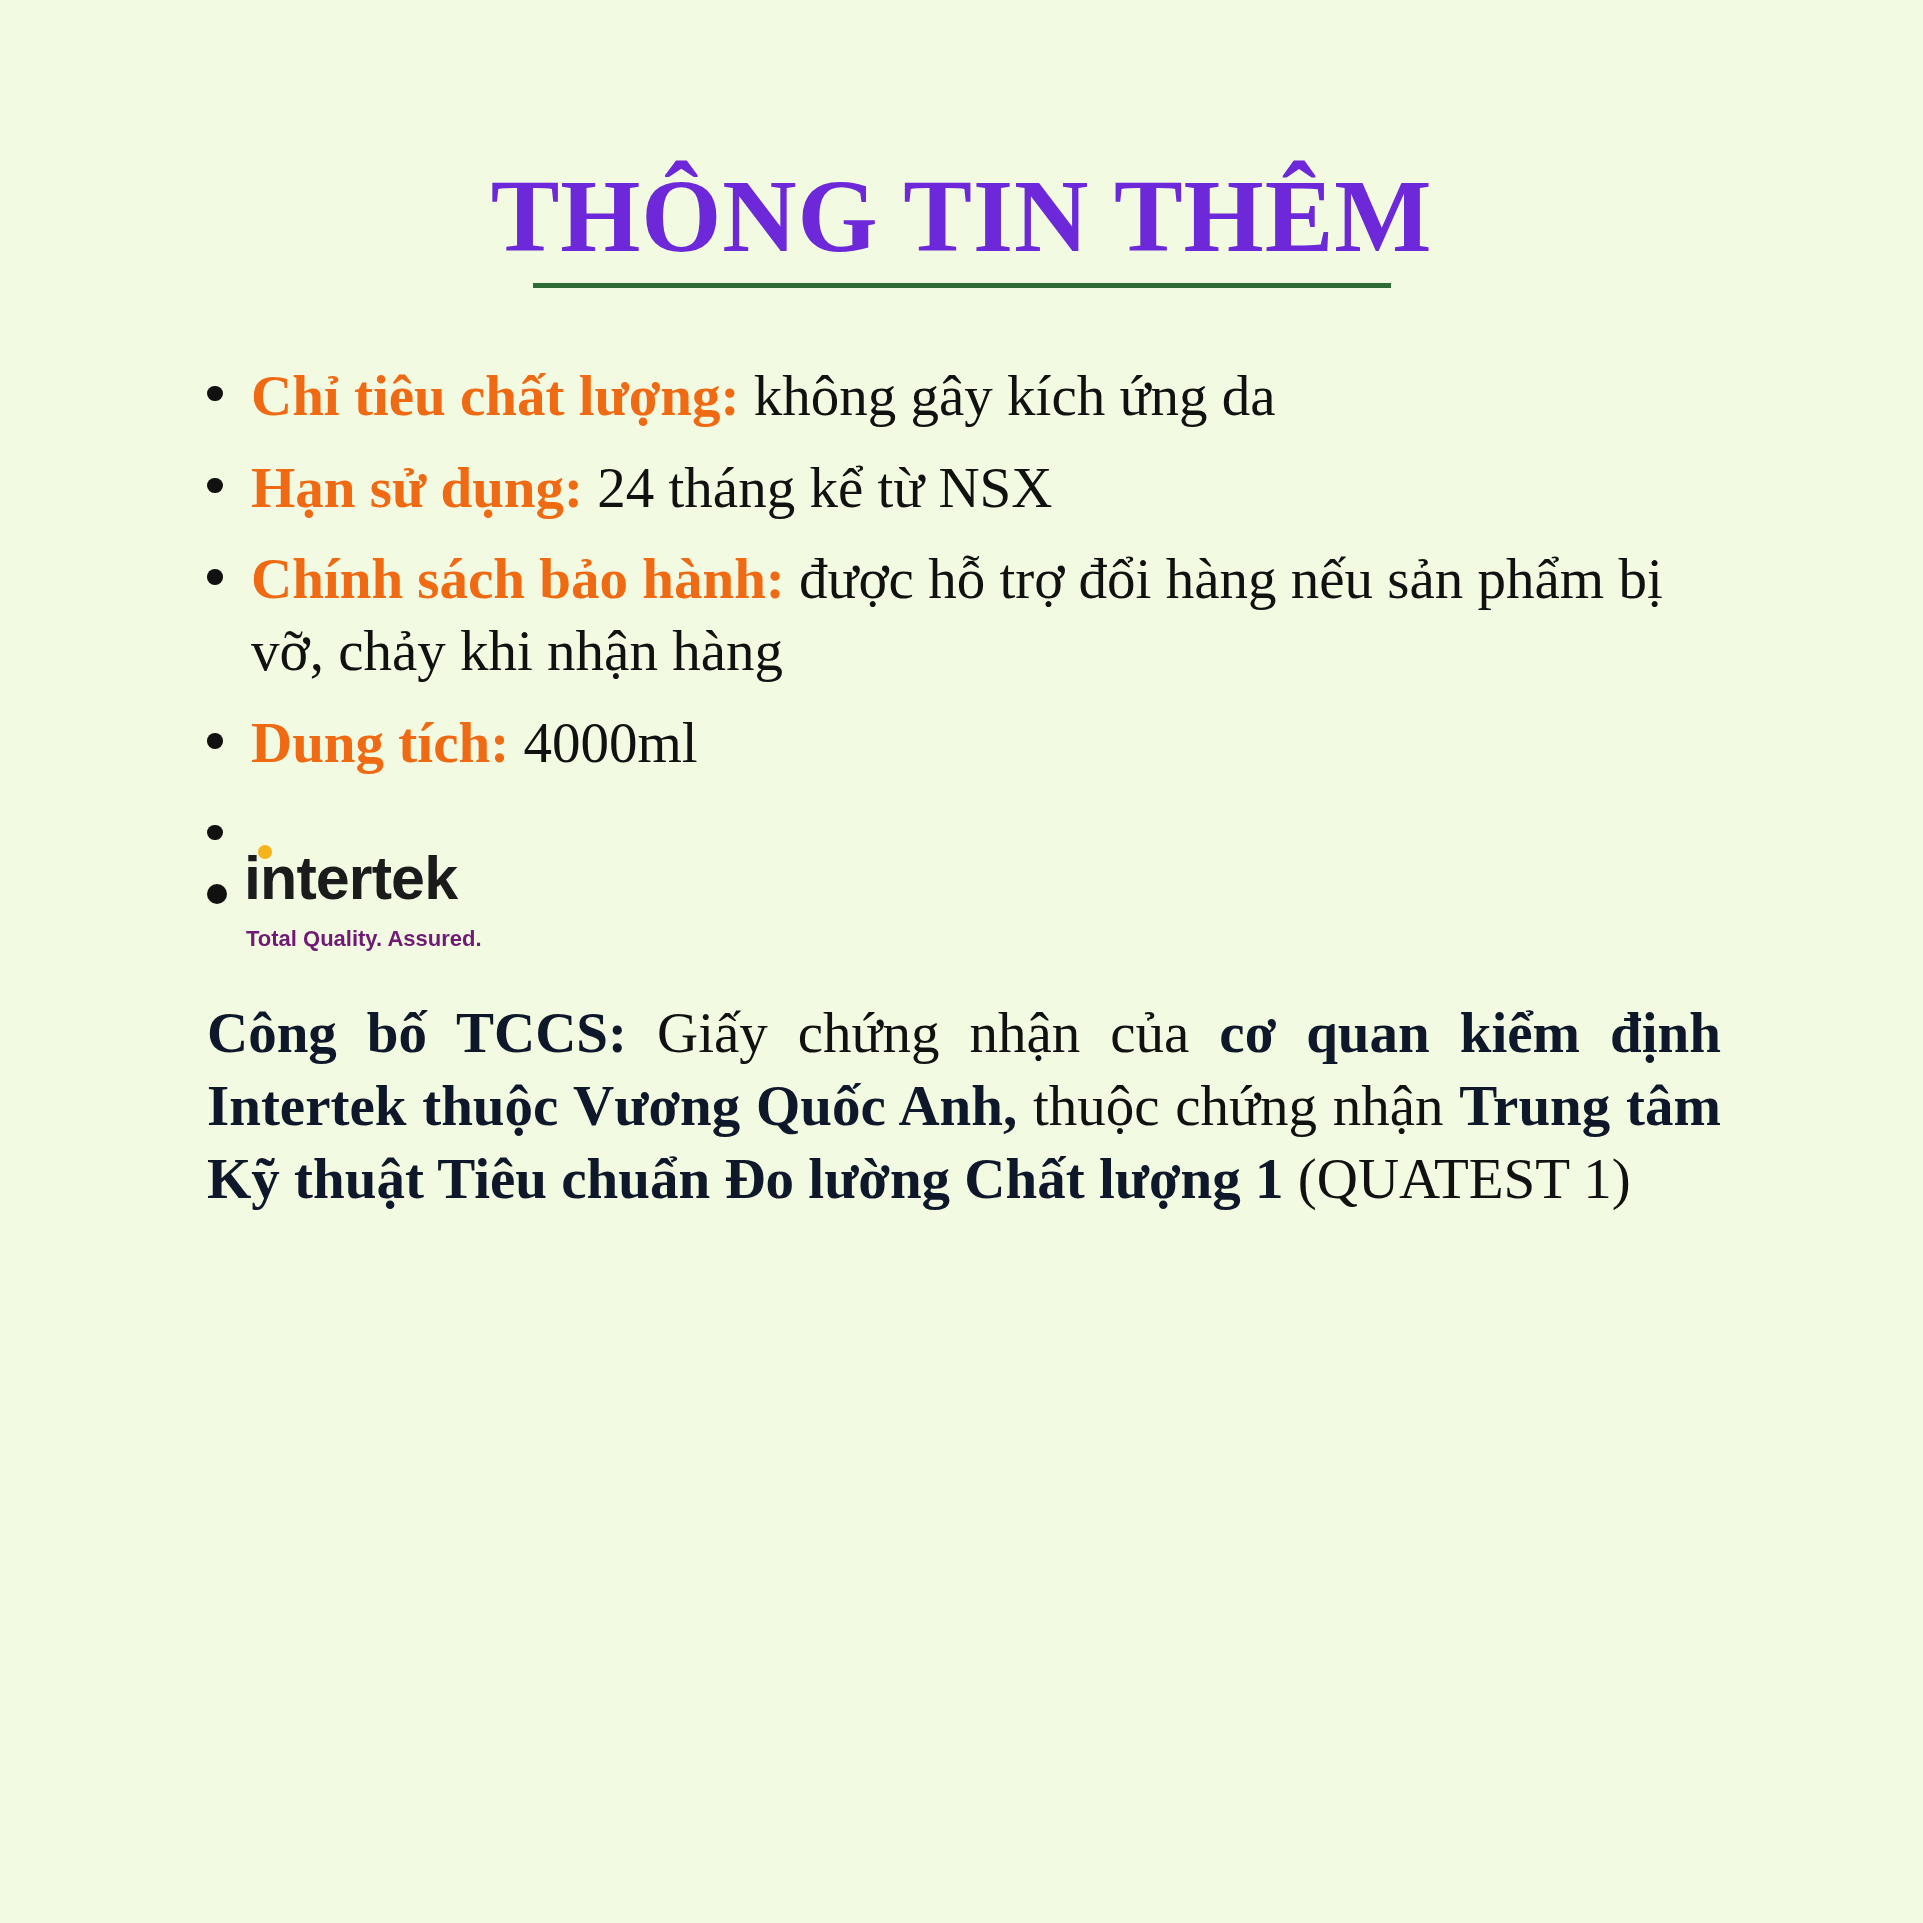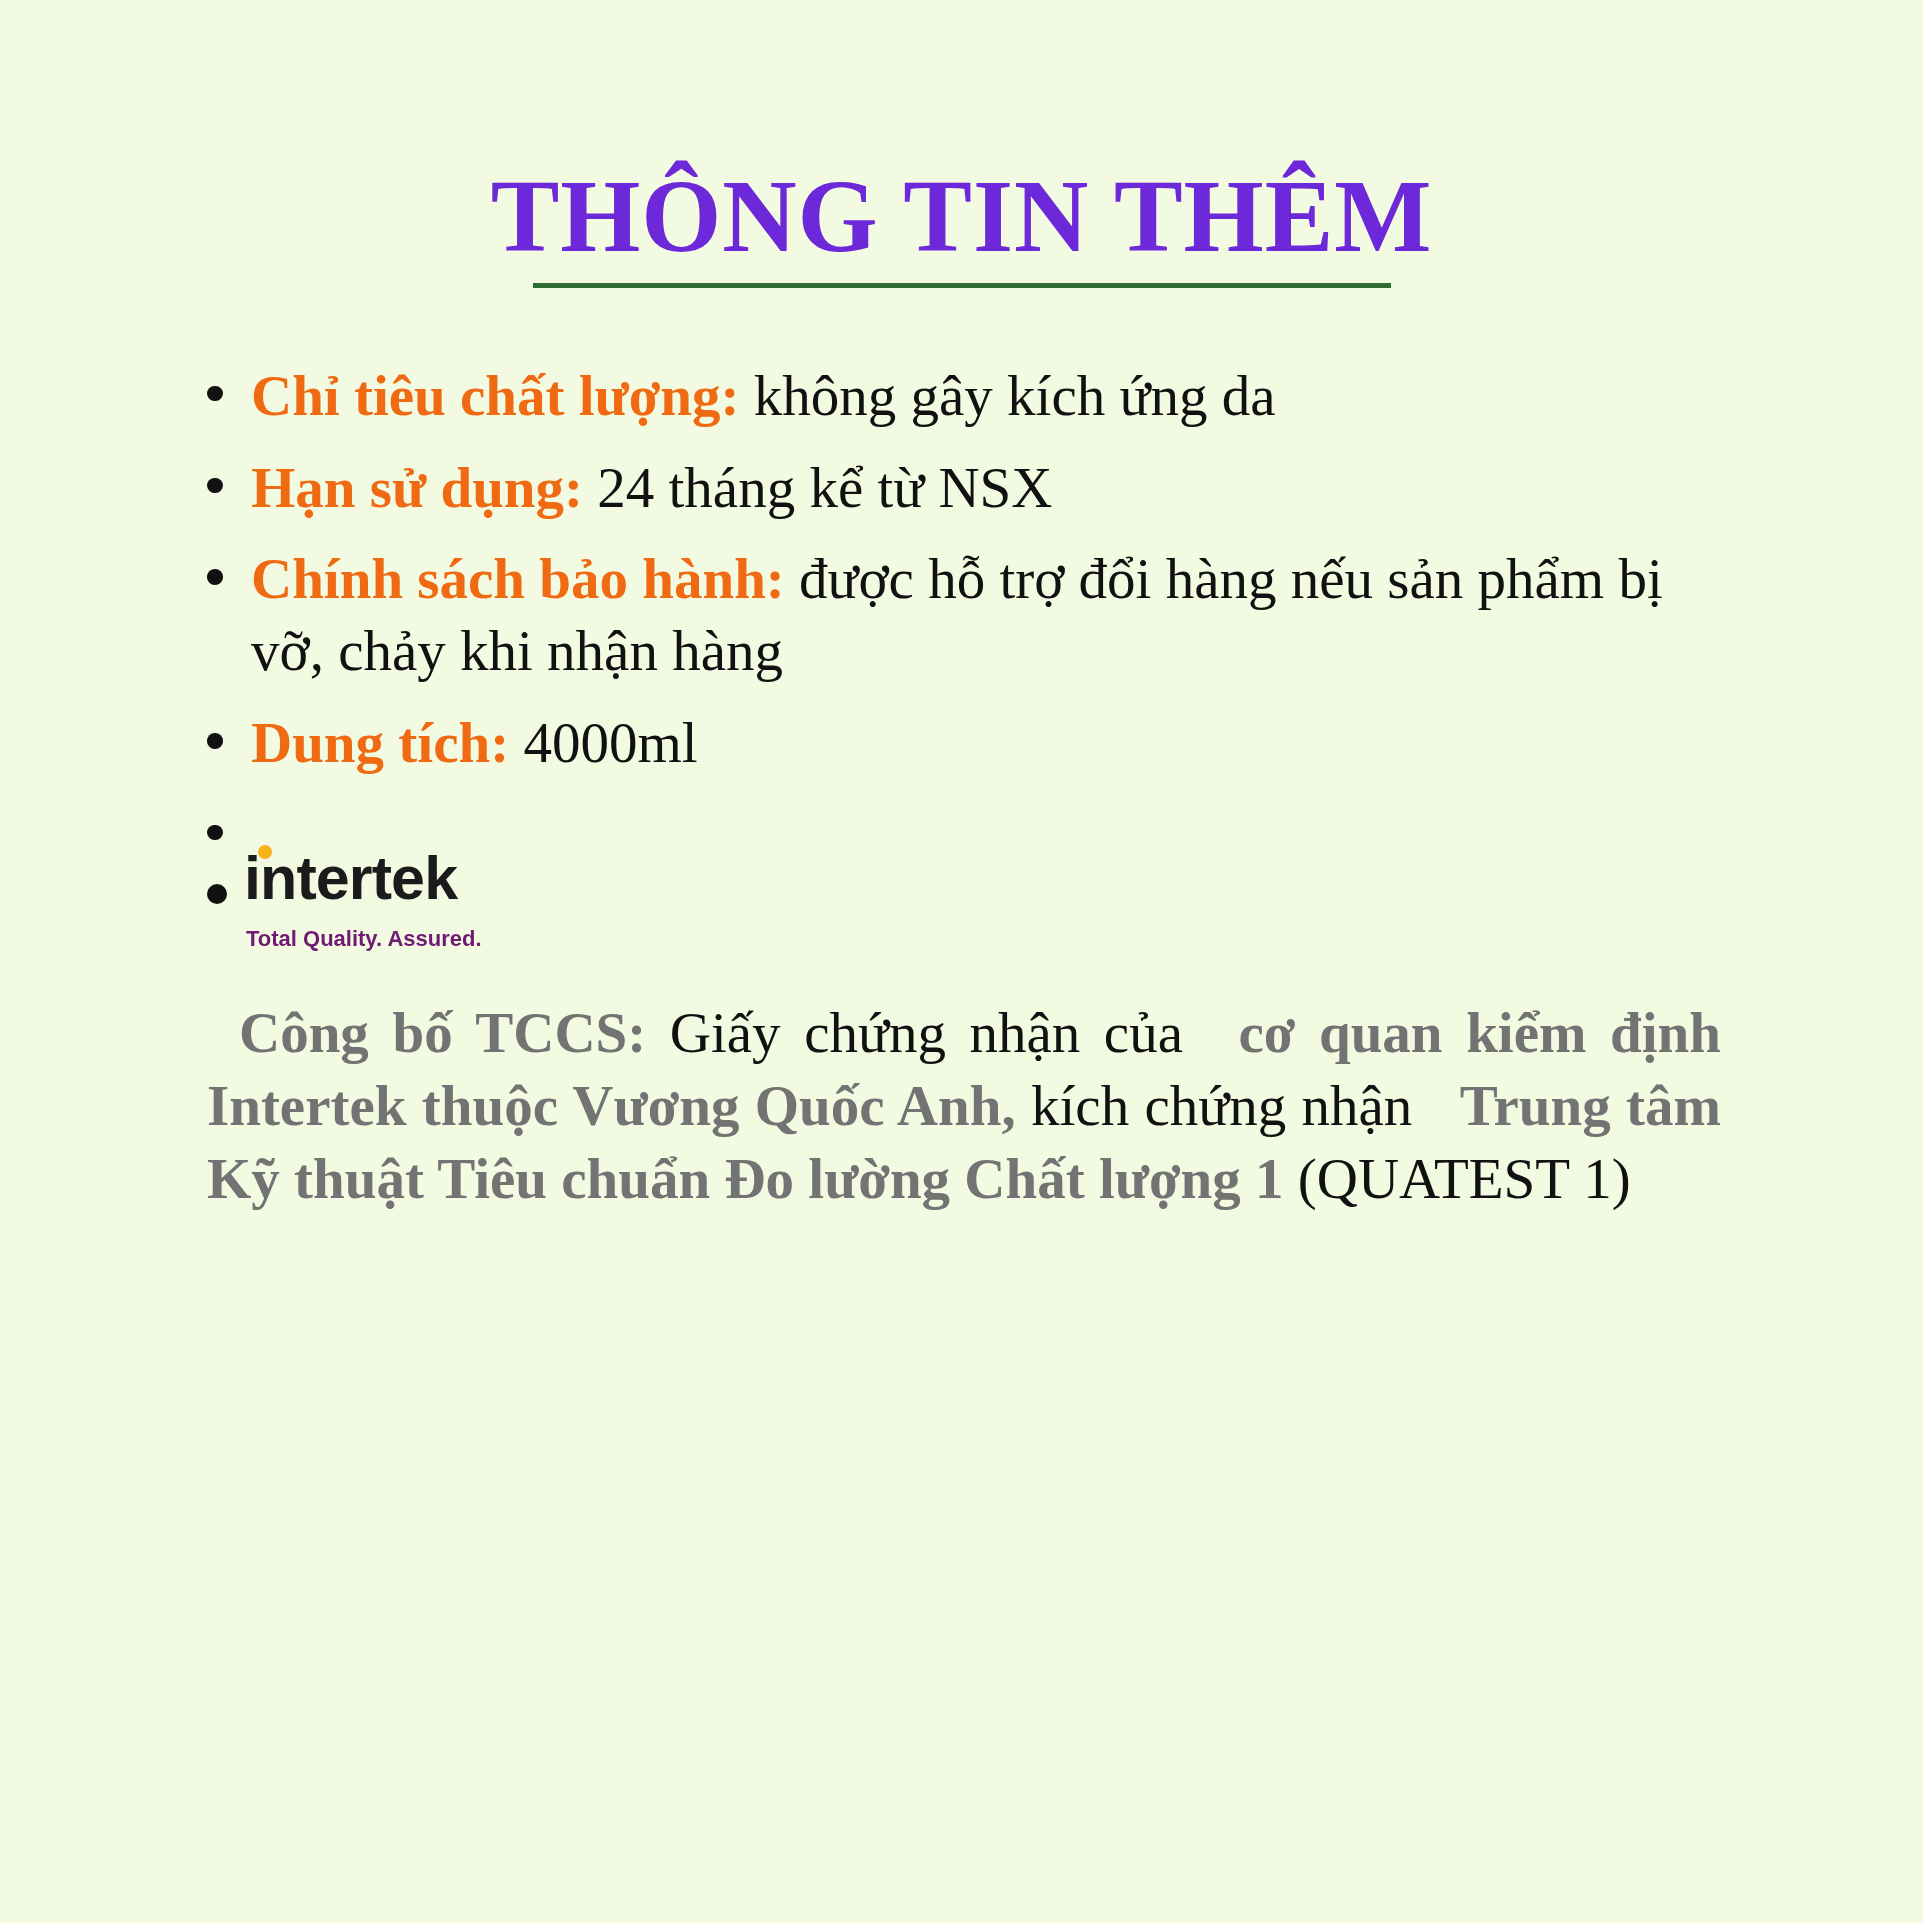--- a/index.html
+++ b/index.html
@@ -121,23 +121,22 @@
   }
   .tccs {
     margin: 50px 0 0 13px;
     font-size: 57px;
     line-height: 1.28;
     text-align: justify;
     color: #111;
     width: 1514px;
   }
   .tccs .o {
-    color: #737373;
+    color: #0f172a;
     font-weight: 700;
-    margin-left: 32px;
   }
 </style>
 </head>
 <body>
 
 <div class="page">
 
   <div>
     <span class="title">THÔNG TIN THÊM</span>
     <div class="title-underline"></div>
@@ -168,17 +167,17 @@
 
 
   <div class="logo-block">
     <span class="logo-dot"></span>
     <span class="logo-word">intertek</span>
     <span class="logo-i-dot"></span>
     <span class="logo-tag">Total Quality. Assured.</span>
   </div>
 
   <div class="tccs">
-    <span class="o">Công bố TCCS:</span><span> Giấy chứng nhận của </span><span class="o">cơ quan kiểm định Intertek thuộc Vương Quốc Anh,</span><span> kích chứng nhận </span><span class="o">Trung tâm Kỹ thuật Tiêu chuẩn Đo lường Chất lượng 1</span><span> (QUATEST 1)</span>
+    <span class="o">Công bố TCCS:</span><span> Giấy chứng nhận của </span><span class="o">cơ quan kiểm định Intertek thuộc Vương Quốc Anh,</span><span> thuộc chứng nhận </span><span class="o">Trung tâm Kỹ thuật Tiêu chuẩn Đo lường Chất lượng 1</span><span> (QUATEST 1)</span>
   </div>
 
 </div>
 
 
 </body></html>

